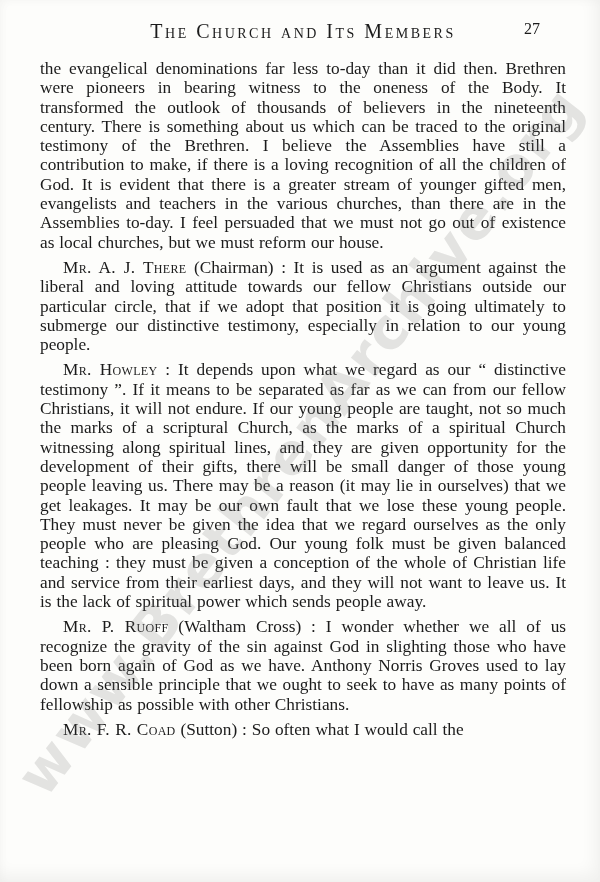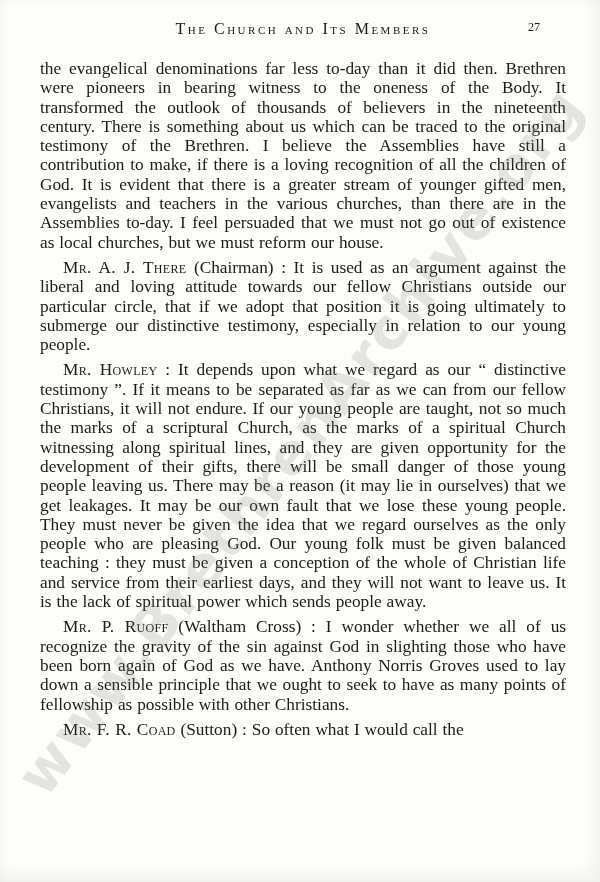--- a/index.html
+++ b/index.html
@@ -30,29 +30,29 @@
     left: 36px;
     right: 30px;
     height: 22px;
   }
   .head-title {
     position: absolute;
     left: 0;
     right: 0;
     text-align: center;
     font-variant: small-caps;
-    font-size: 16px;
+    font-size: 20px;
     letter-spacing: 2.5px;
     white-space: nowrap;
   }
   .page-number {
     position: absolute;
     right: 30px;
     top: 0;
-    font-size: 12px;
+    font-size: 16px;
     margin-left: 18px;
   }
   .body-text {
     position: absolute;
     top: 55px;
     left: 36px;
     right: 30px;
   }
   p.para {
     margin: 4px;

